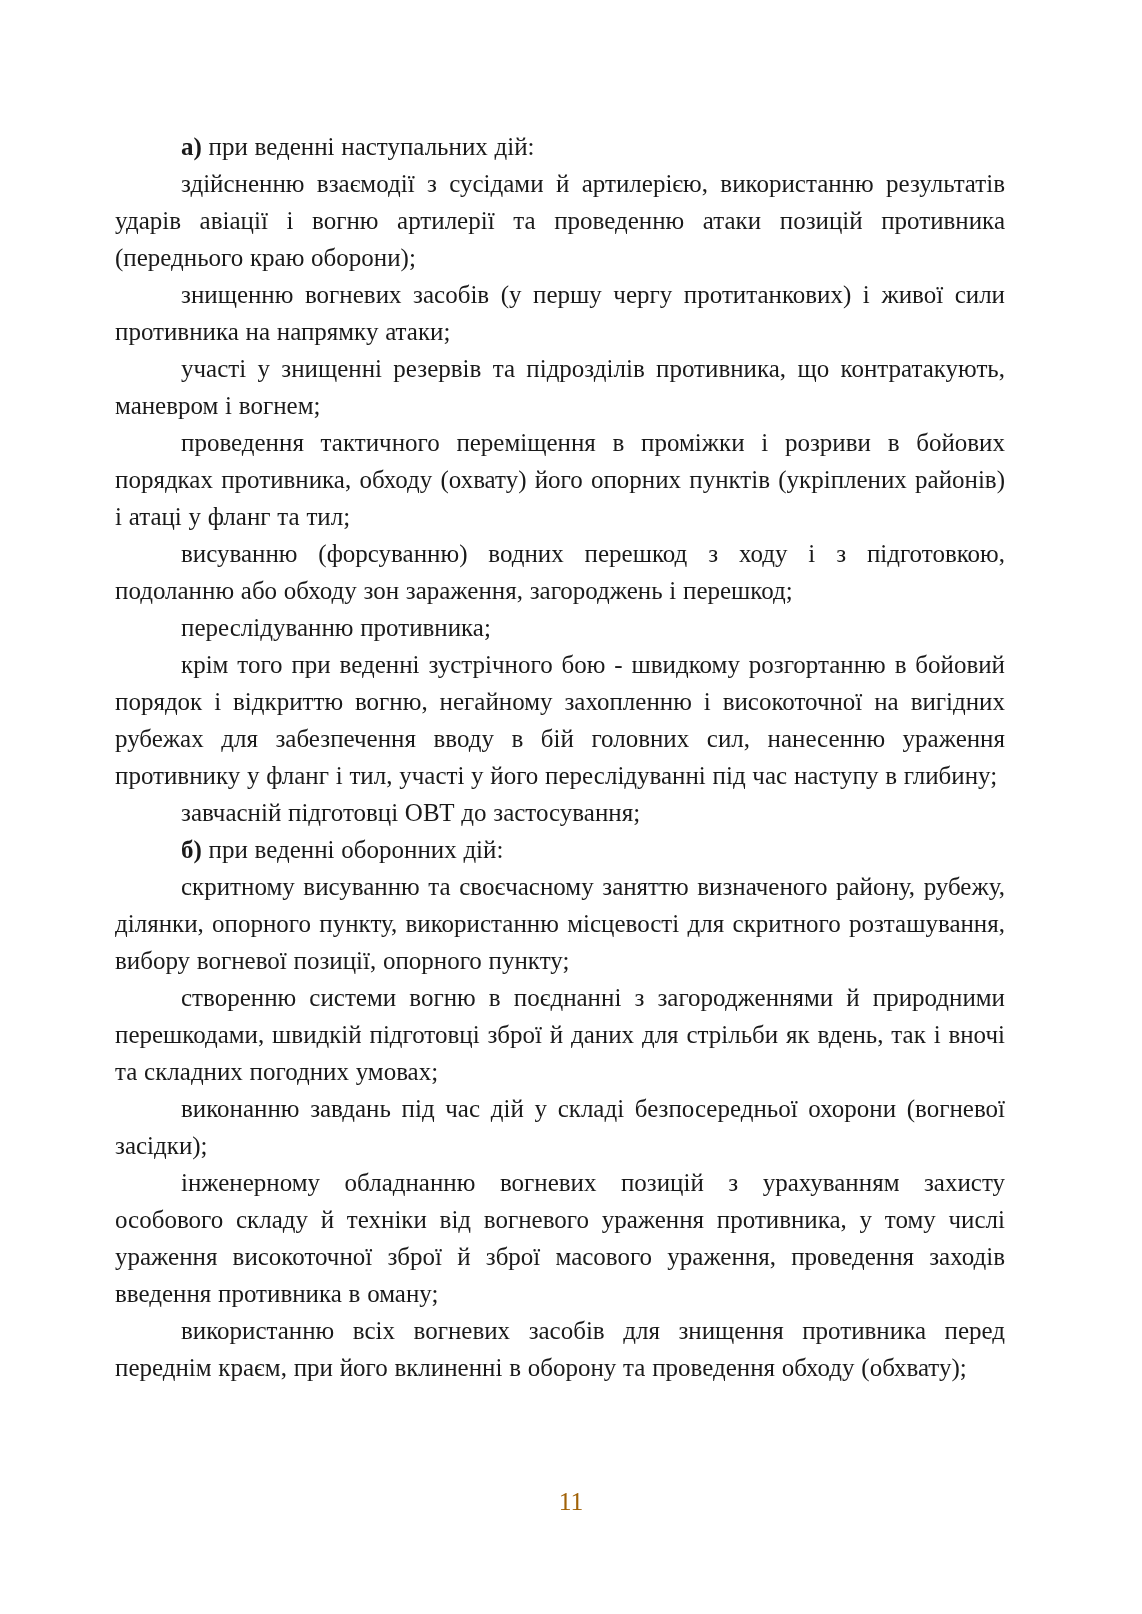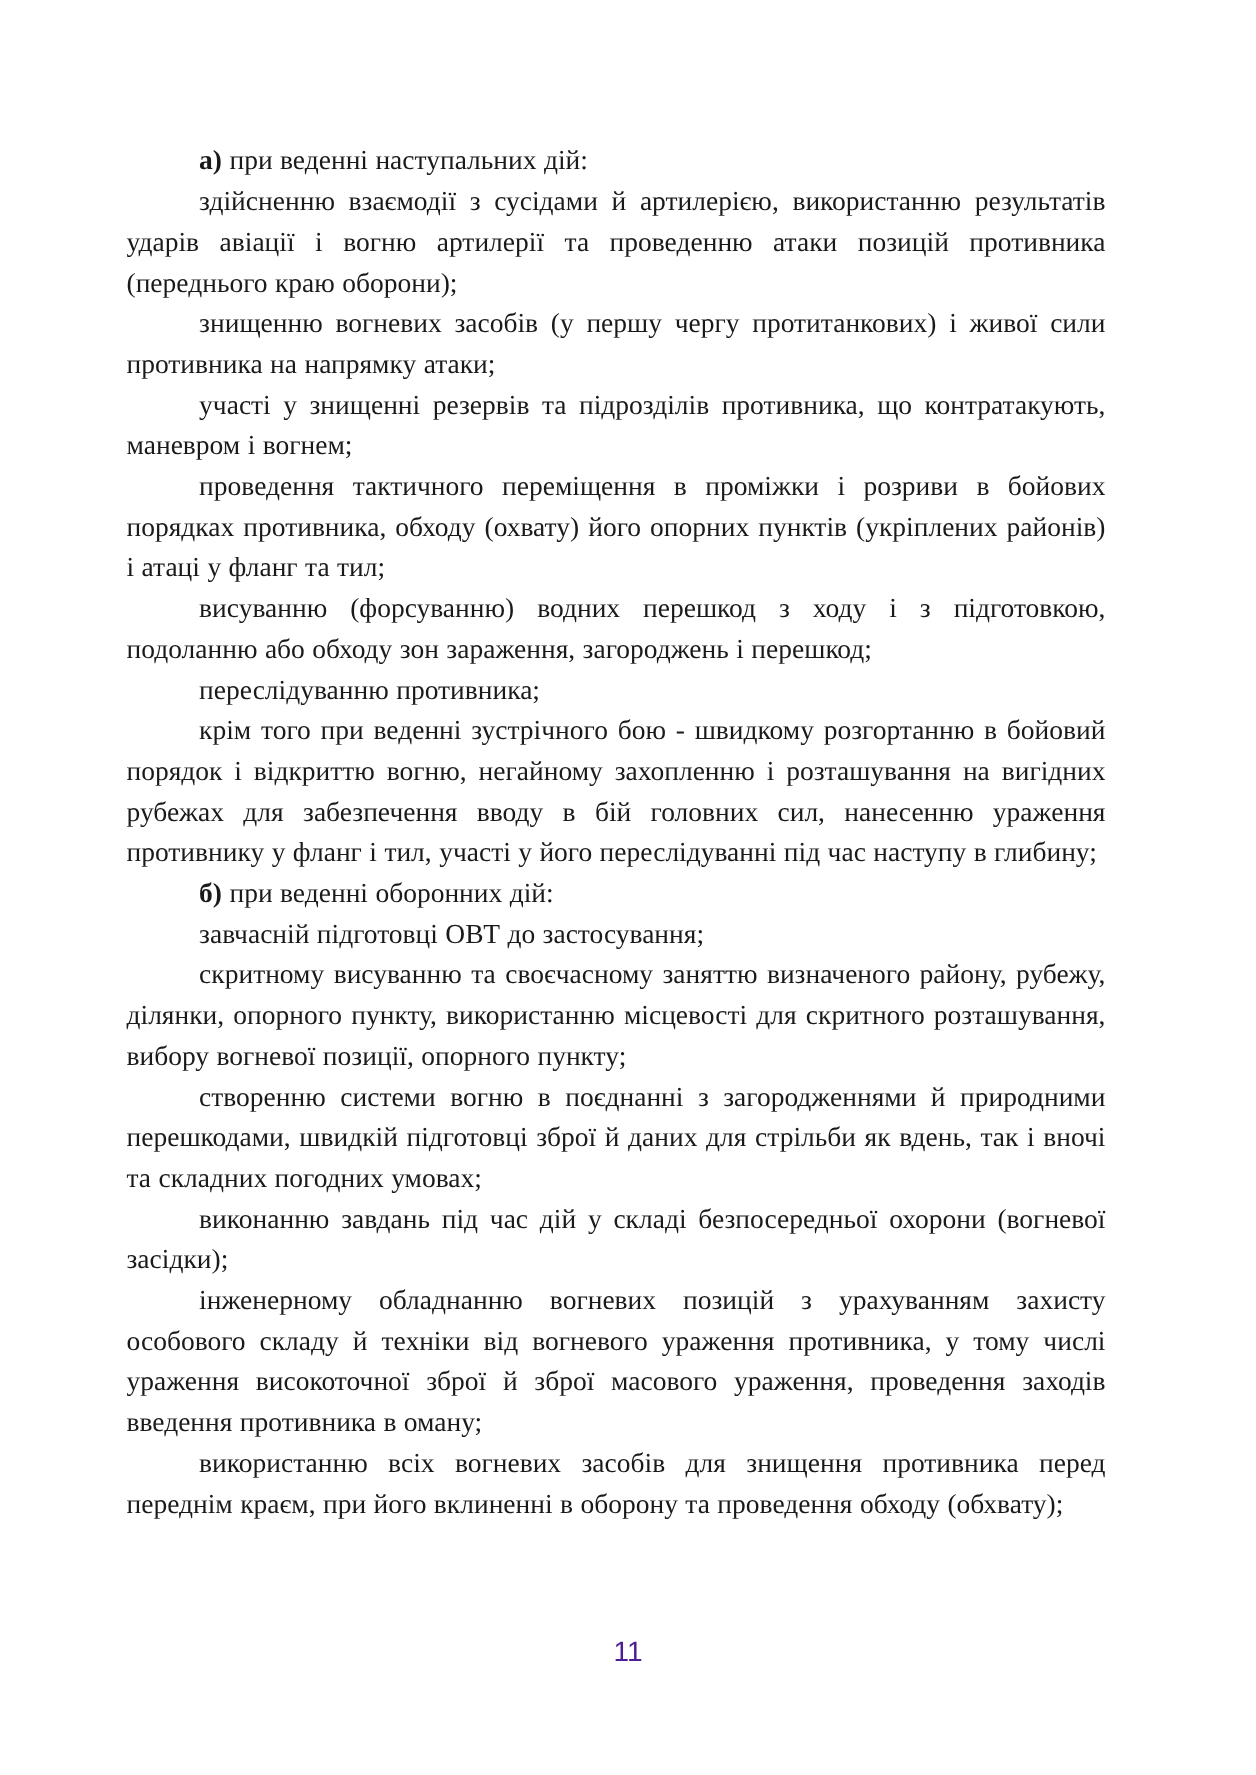--- a/index.html
+++ b/index.html
@@ -39,43 +39,43 @@
   }
   .marker {
     font-weight: bold;
   }
   .page-number {
     position: absolute;
     left: 0;
     top: 1487px;
     width: 1142px;
     text-align: center;
-    font-family: Liberation Sans, sans-serif;
+    font-family: Liberation Serif, serif;
     font-size: 25.5px;
     line-height: 30px;
-    color: #4c1d95;
+    color: #a16207;
   }
 </style>
 </head>
 <body>
 
 <div class="page">
 
   <div class="content" id="body-container">
 
   <p class="para"><span class="marker">а)</span><span> при веденні наступальних дій:</span></p>
       <p class="para"><span>здійсненню взаємодії з сусідами й артилерією, використанню результатів ударів авіації і вогню артилерії та   проведенню атаки позицій противника (переднього краю оборони);</span></p>
       <p class="para"><span>знищенню вогневих засобів (у першу чергу протитанкових) і живої сили противника на напрямку атаки;</span></p>
       <p class="para"><span>участі у знищенні резервів та підрозділів противника, що контратакують, маневром і вогнем;</span></p>
       <p class="para"><span>проведення тактичного переміщення в проміжки і розриви в бойових порядках противника, обходу (охвату) його опорних пунктів (укріплених районів) і атаці у фланг та тил;</span></p>
       <p class="para"><span>висуванню (форсуванню) водних перешкод з ходу і з підготовкою, подоланню або обходу зон зараження, загороджень і перешкод;</span></p>
       <p class="para"><span>переслідуванню противника;</span></p>
-      <p class="para"><span>крім того при веденні зустрічного бою - швидкому розгортанню в бойовий порядок і відкриттю вогню, негайному захопленню і розташування на вигідних рубежах для забезпечення вводу в бій головних сил, нанесенню ураження противнику у фланг і тил, участі у його переслідуванні під час наступу в глибину;</span></p>
+      <p class="para"><span>крім того при веденні зустрічного бою - швидкому розгортанню в бойовий порядок і відкриттю вогню, негайному захопленню і високоточної на вигідних рубежах для забезпечення вводу в бій головних сил, нанесенню ураження противнику у фланг і тил, участі у його переслідуванні під час наступу в глибину;</span></p>
+      <p class="para"><span>завчасній підготовці ОВТ до застосування;</span></p>
       <p class="para"><span class="marker">б)</span><span> при веденні оборонних дій:</span></p>
-      <p class="para"><span>завчасній підготовці ОВТ до застосування;</span></p>
       <p class="para"><span>скритному висуванню та своєчасному заняттю визначеного району, рубежу, ділянки, опорного пункту, використанню місцевості для скритного розташування, вибору вогневої позиції, опорного пункту;</span></p>
       <p class="para"><span>створенню системи вогню в поєднанні з загородженнями й природними перешкодами, швидкій підготовці зброї й даних для стрільби як вдень, так і вночі та складних погодних умовах;</span></p>
       <p class="para"><span>виконанню завдань під час дій у складі безпосередньої охорони (вогневої засідки);</span></p>
       <p class="para"><span>інженерному обладнанню вогневих позицій з урахуванням захисту особового складу й техніки від вогневого ураження противника, у тому числі ураження високоточної зброї й зброї масового ураження, проведення заходів введення противника в оману;</span></p>
       <p class="para"><span>використанню всіх вогневих засобів для знищення противника перед переднім краєм, при його вклиненні в оборону та проведення обходу (обхвату);</span></p>
     </div>
 
   <div class="page-number">11</div>
 
 </div>

